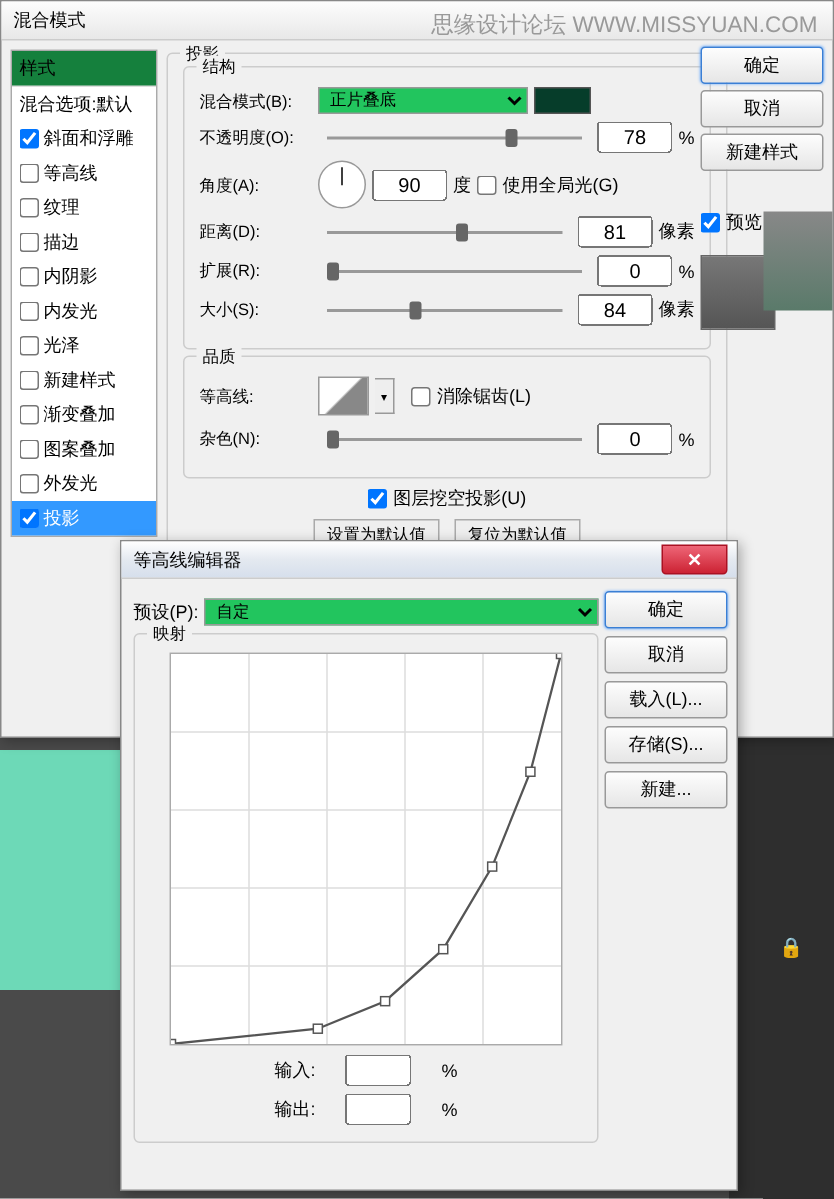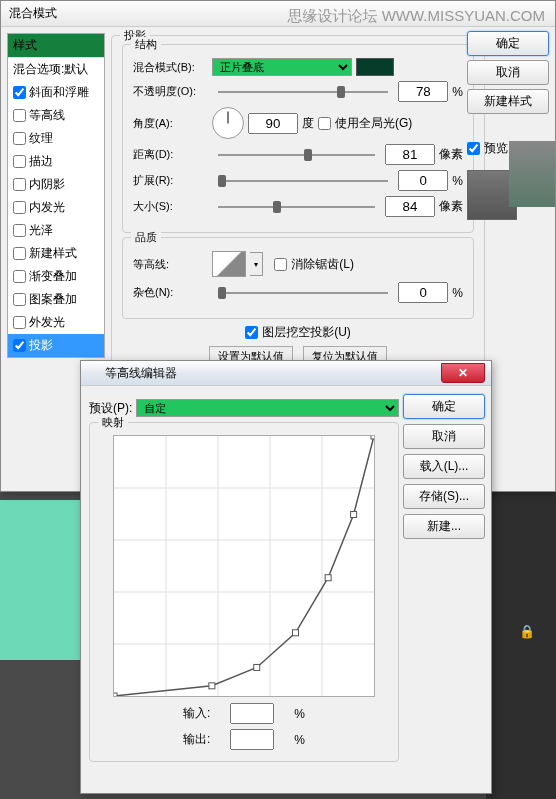--- a/index.html
+++ b/index.html
@@ -25,21 +25,21 @@
 .swatch{width:36px;height:16px;border:1px solid #555;display:inline-block}
 .anglectl{width:30px;height:30px;border:1px solid #999;border-radius:50%;background:#fff;position:relative;display:inline-block}
 .anglectl::after{content:"";position:absolute;top:50%;left:50%;width:12px;height:1px;background:#000;transform-origin:left;transform:rotate(-90deg)}
 .contour{width:32px;height:24px;border:1px solid #999;background:linear-gradient(135deg,#fff 48%,#888 52%);display:inline-block;vertical-align:middle}
 .dd{width:12px;height:22px;border:1px solid #999;border-left:none;background:#eee;display:inline-flex;align-items:center;justify-content:center;font-size:8px}
 .rbtns{position:absolute;right:6px;top:30px;display:flex;flex-direction:column;gap:4px}
 .btn{background:linear-gradient(#fdfdfd,#e6e6e6);border:1px solid #999;border-radius:3px;padding:3px 10px;font-size:12px;min-width:60px;text-align:center}
 .btn.primary{border:1px solid #3a7fd5;box-shadow:0 0 2px #6af}
 .preview{width:48px;height:48px;background:linear-gradient(#777,#555);border:1px solid #666;margin-top:4px}
 .win2{left:80px;top:360px;width:410px;height:432px}
-.win2 .titlebar{background:linear-gradient(#fff,#e4e9f0,#d6dfec);display:flex;justify-content:space-between;align-items:center;padding:2px 0 2px 24px}
+.win2 .titlebar{background:linear-gradient(#fff,#e4e9f0,#d6dfec);display:flex;justify-content:space-between;align-items:center;padding:2px 0 2px 8px}
 .closebtn{background:linear-gradient(#e67,#c23);color:#fff;width:42px;height:18px;border-radius:0 0 3px 3px;display:flex;align-items:center;justify-content:center;font-weight:bold;margin-right:6px;border:1px solid #a12}
 .curve{background:#fff;border:1px solid #aaa;width:260px;height:260px;position:relative;margin:6px auto}
 .grid line{stroke:#ddd;stroke-width:1}
 .curvepath{stroke:#555;stroke-width:1.5;fill:none}
 .handle{fill:#fff;stroke:#555}
 .bg-green{position:absolute;left:0;top:500px;width:90px;height:160px;background:#6dd9b7}
 .bg-dark{position:absolute;right:0;top:490px;width:70px;height:309px;background:#2e2e2e}
 .truncrow{display:flex;justify-content:center;gap:10px;margin-top:4px}
 .truncbtn{border:1px solid #aaa;background:#eee;padding:2px 8px;font-size:11px}
 .lock{position:absolute;right:20px;bottom:160px;color:#aaa;font-size:13px}

